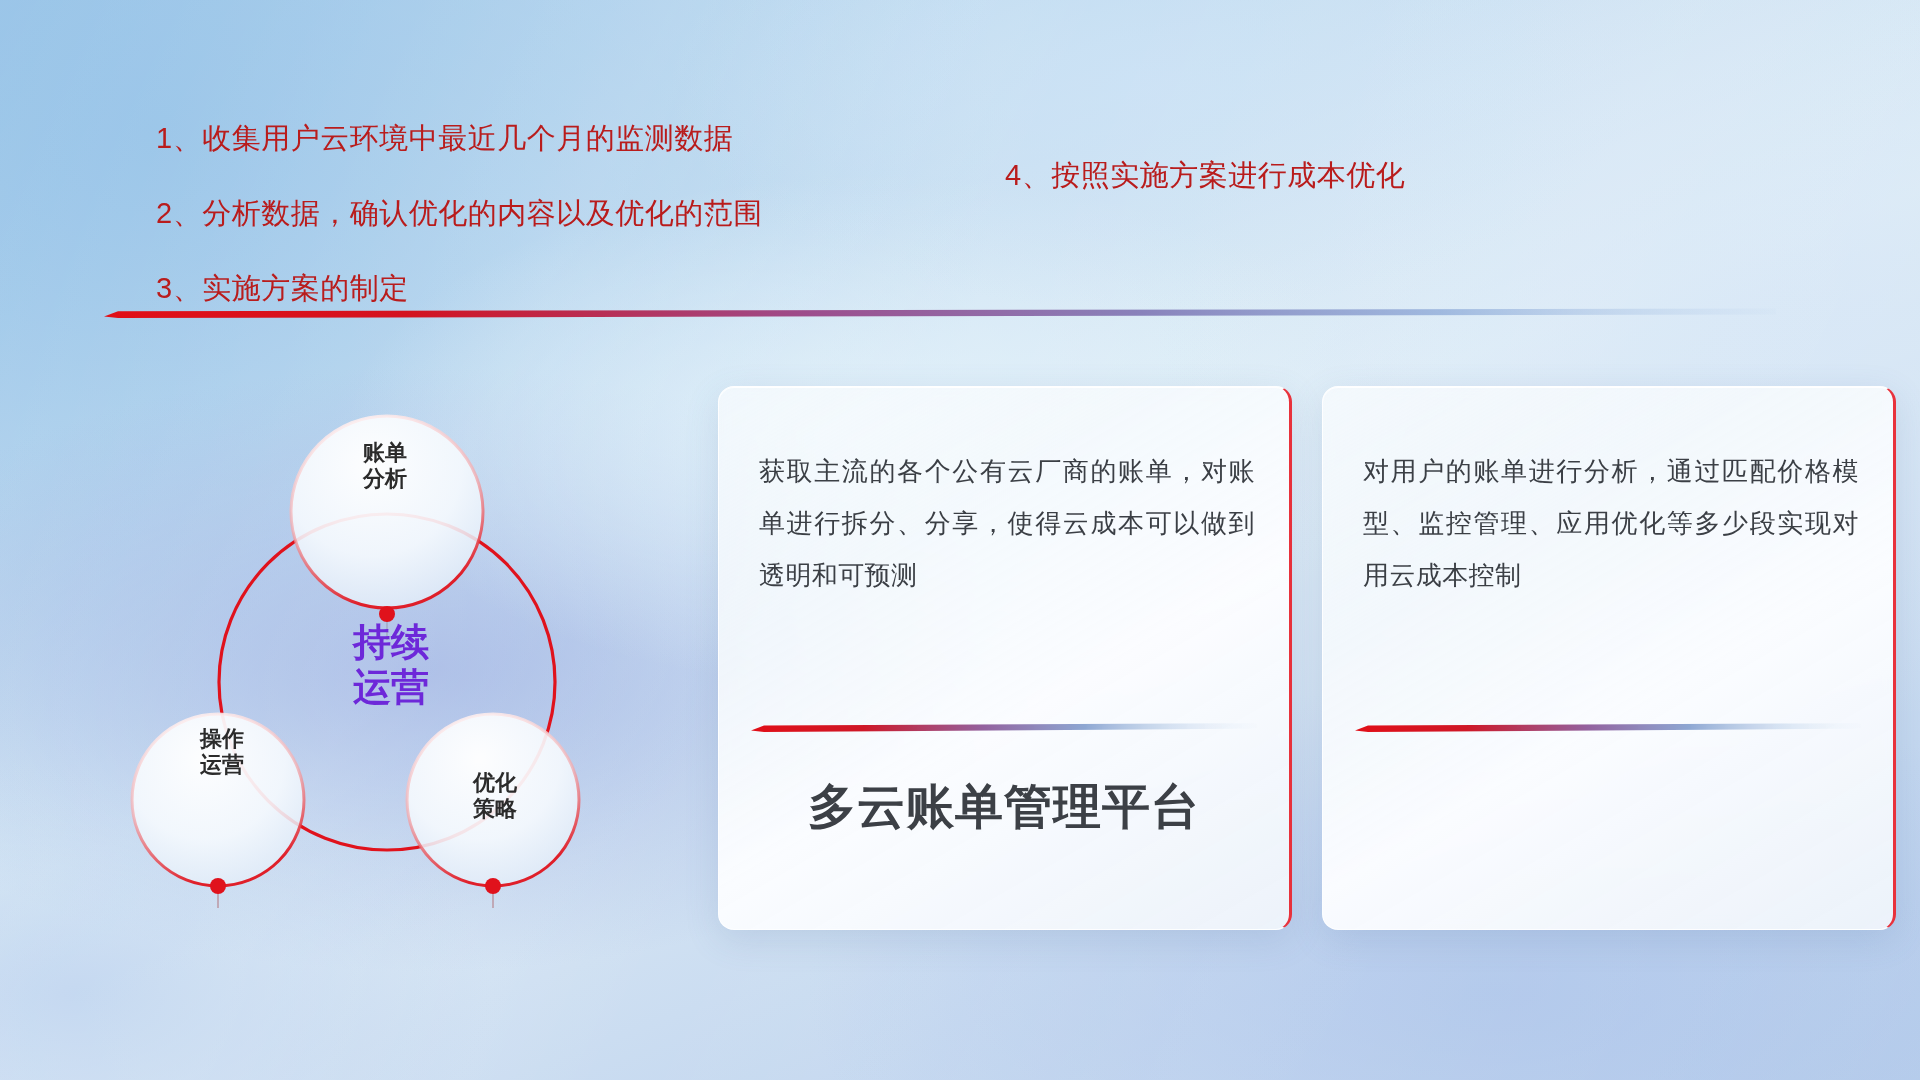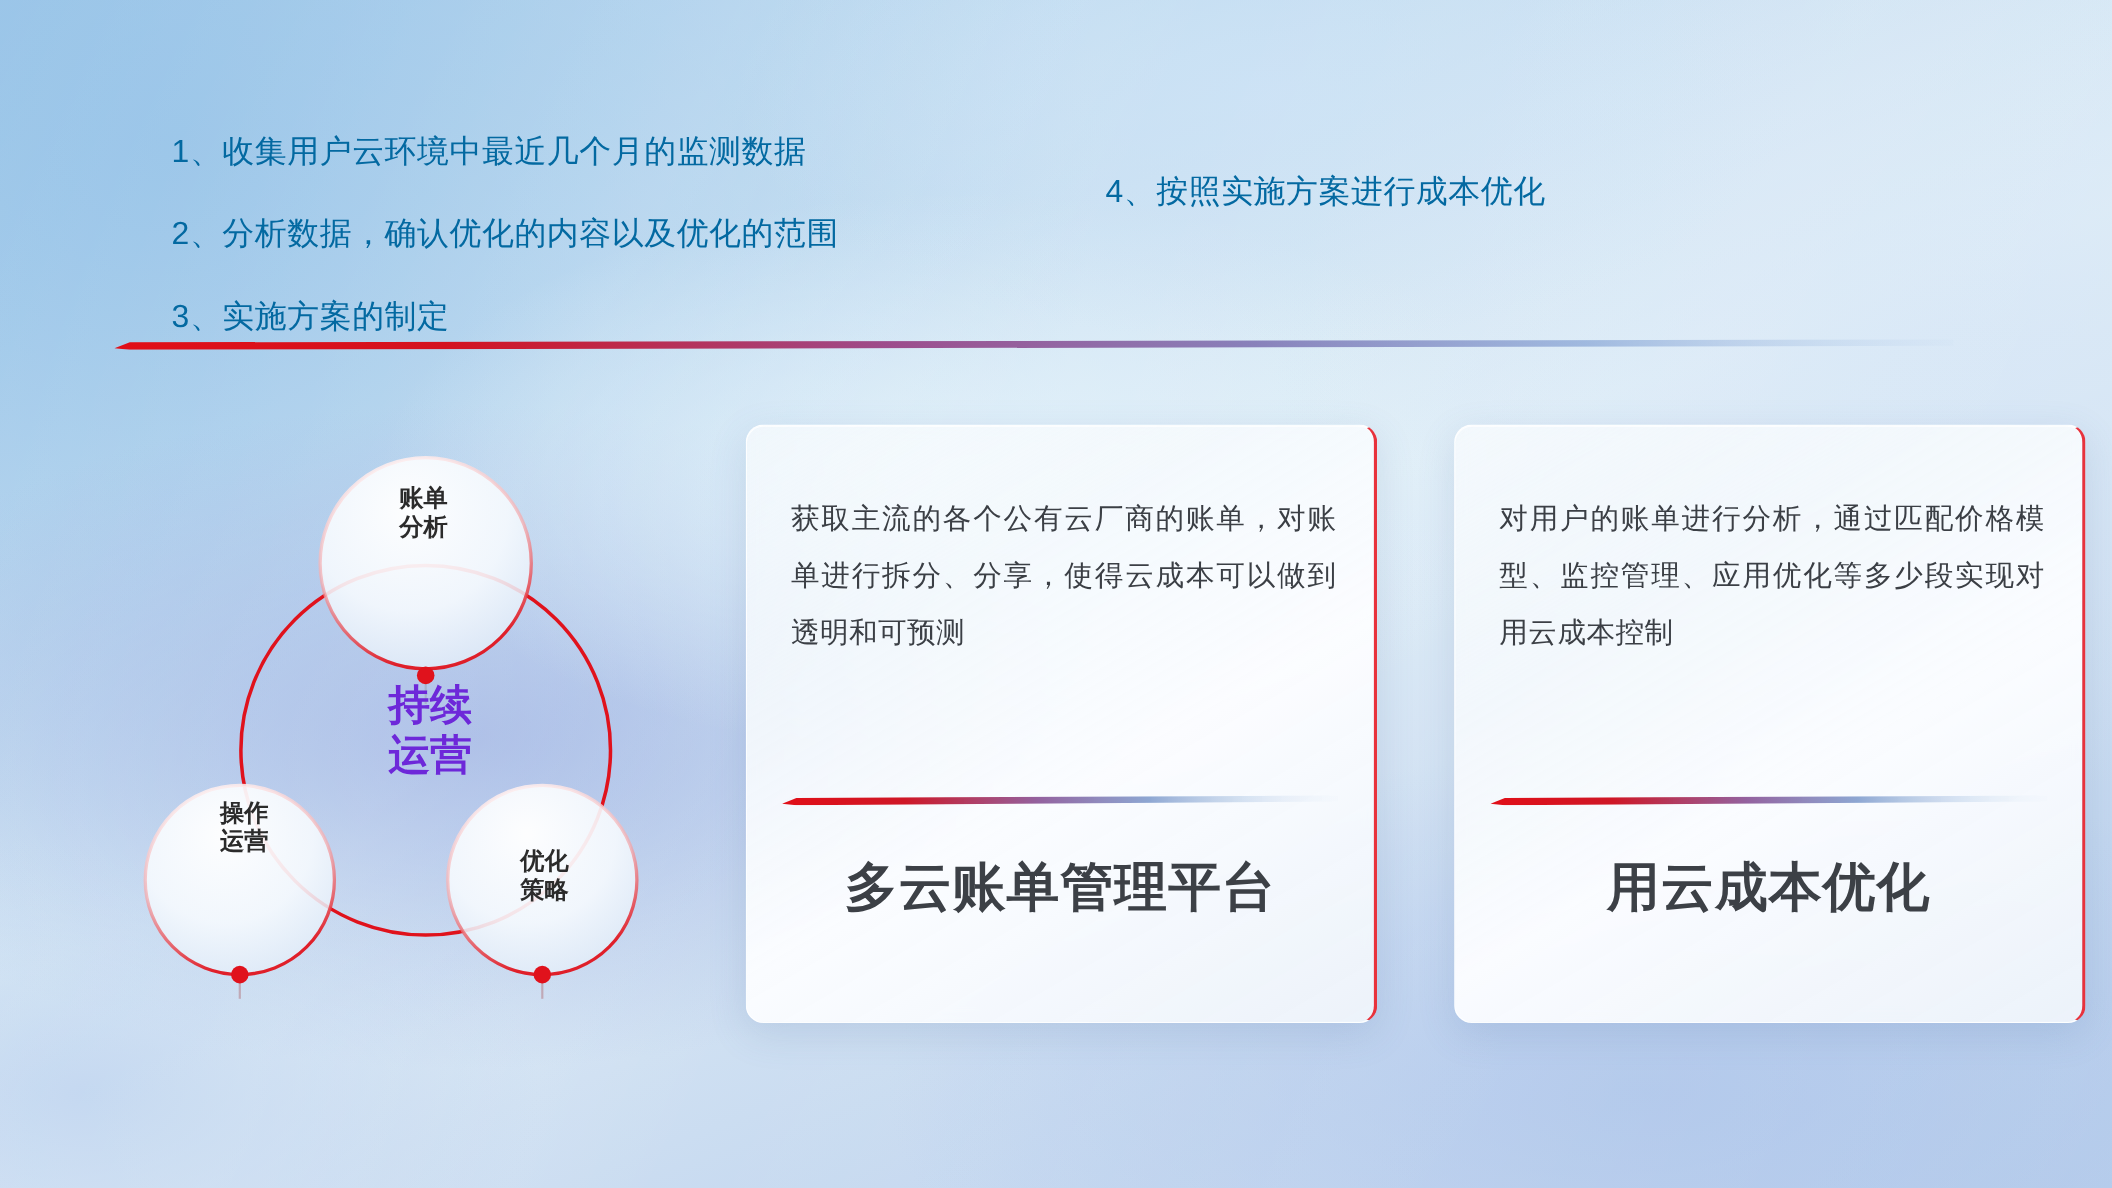--- a/index.html
+++ b/index.html
@@ -62,21 +62,21 @@
       rgba(255,255,255,0.0) 0%,
       rgba(255,255,255,0.16) 28%,
       rgba(255,255,255,0.0) 46%,
       rgba(255,255,255,0.10) 70%,
       rgba(255,255,255,0.0) 100%);
   }
 
   
   .bullets {
     position: absolute;
-    color: #0369a1;
+    color: #b91c1c;
     font-size: 29px;
     letter-spacing: 0.5px;
     white-space: nowrap;
   }
   .bullets .bullet-line {
     line-height: 1.0;
     margin-bottom: 46px;
   }
   #bullets-left  { left: 156px; top: 124px; }
   #bullets-right { left: 1005px; top: 161px; }
@@ -129,21 +129,21 @@
     background:
       linear-gradient(150deg,
         rgba(255,255,255,0.62) 0%,
         rgba(246,250,253,0.88) 30%,
         rgba(252,253,255,0.96) 58%,
         rgba(240,245,251,0.92) 100%);
     box-shadow: 0 10px 34px rgba(80,110,160,0.16), inset 0 1px 0 rgba(255,255,255,0.9);
     backdrop-filter: blur(6px);
     overflow: hidden;
   }
-  #card-1 { left: 678px; }
+  #card-1 { left: 718px; }
   #card-2 { left: 1322px; }
 
   .card-body {
     position: absolute;
     left: 40px;
     right: 34px;
     top: 58px;
     font-size: 26px;
     line-height: 2.0;
     color: #3b3f45;
@@ -278,16 +278,15 @@
           <stop offset="0" stop-color="#e10f18" stop-opacity="1"></stop>
           <stop offset="0.22" stop-color="#cf1726" stop-opacity="1"></stop>
           <stop offset="0.46" stop-color="#8a5496" stop-opacity="0.92"></stop>
           <stop offset="0.66" stop-color="#6f8fc6" stop-opacity="0.78"></stop>
           <stop offset="0.86" stop-color="#adc6e4" stop-opacity="0.35"></stop>
           <stop offset="1" stop-color="#d9e6f5" stop-opacity="0.04"></stop>
         </linearGradient>
       </defs>
       <path d="M0,9.6 L13,4.4 L506,2.2 L506,7.6 L13,11 Z" fill="url(#cardGrad2)"></path>
     </svg>
-    <div class="card-title">用云成本优化</div>
   </div>
 
 </div>
 
 </body></html>

